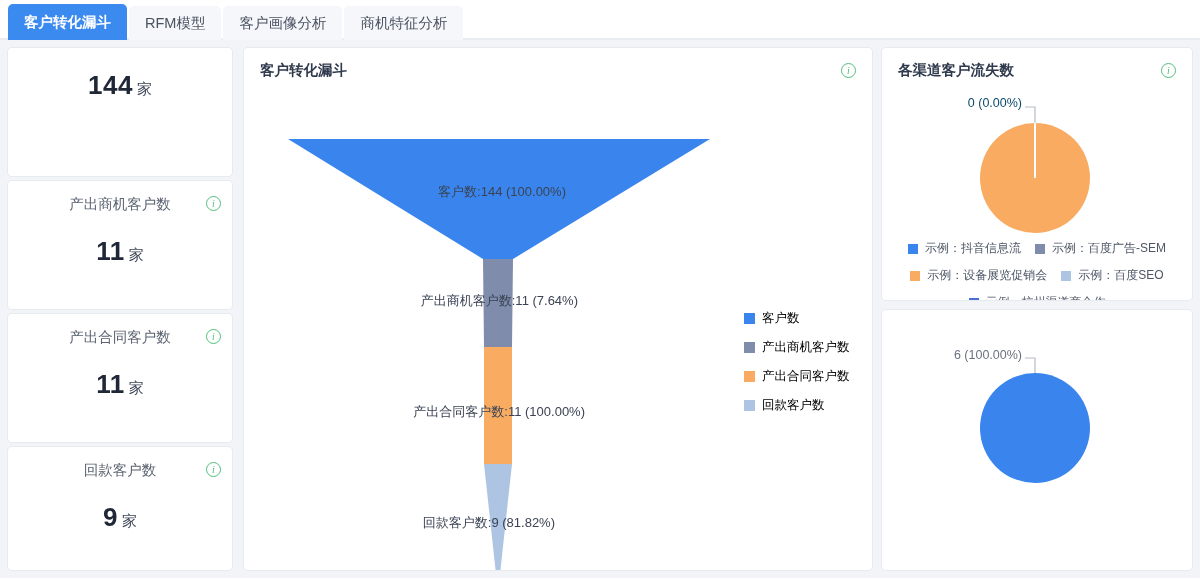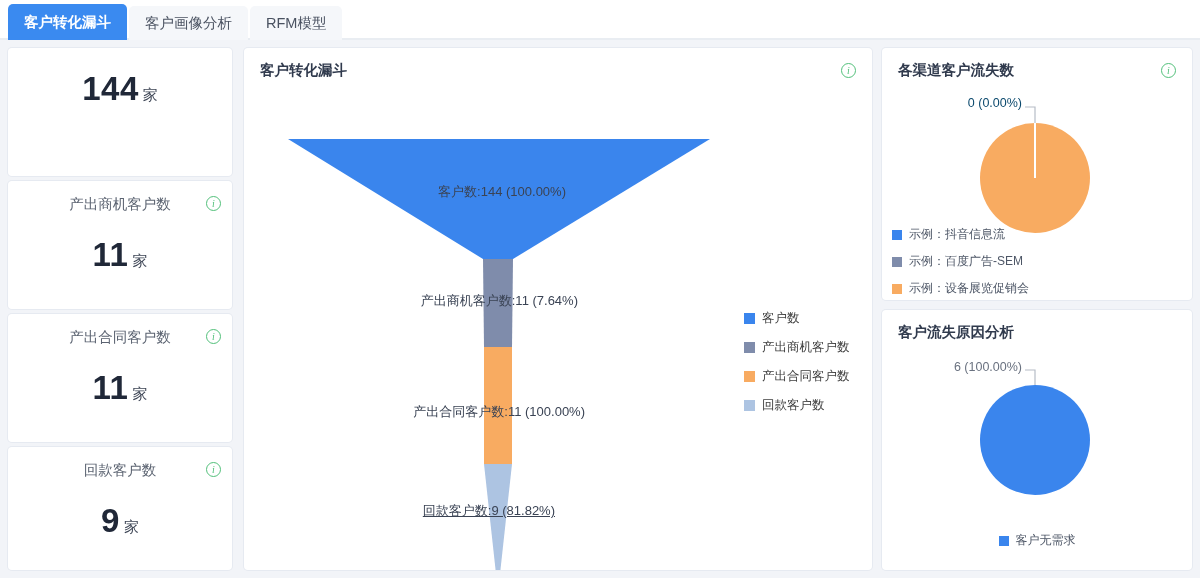--- a/index.html
+++ b/index.html
@@ -61,21 +61,21 @@
     position: relative; width: 100%; padding: 14px 12px 0 12px;
     display: flex; align-items: flex-start; justify-content: center;
   }
   .kpi-label { font-size: 14.5px; color: #5b6371; }
   .kpi-head .info-icon { position: absolute; right: 11px; top: 15px; }
   .kpi-value {
     width: 100%; text-align: center;
     display: flex; align-items: baseline; justify-content: center;
     margin-top: 22px;
   }
-  .kpi-num { font-size: 33px; font-weight: bold; color: #202838; letter-spacing: 0.5px; }
+  .kpi-num { font-size: 26px; font-weight: bold; color: #202838; letter-spacing: 0.5px; }
   .kpi-unit { font-size: 15px; color: #3c4454; margin-left: 4px; }
 
   
   #funnel-card { left: 244px; top: 48px; width: 628px; height: 522px; }
   .card-head {
     position: absolute; left: 0; top: 0; width: 100%;
     display: flex; align-items: center; justify-content: space-between;
     padding: 13px 16px 0 16px;
   }
   .funnel-area { position: absolute; left: 0; top: 34px; width: 628px; height: 488px; }
@@ -85,21 +85,21 @@
     white-space: nowrap; transform: translate(-100%, -50%);
   }
 
   
   .funnel-legend {
     position: absolute; left: 500px; top: 228px;
     display: flex; flex-direction: column; gap: 12px;
   }
   .lg-item { display: flex; align-items: center; gap: 7px; cursor: pointer; }
   .lg-swatch { width: 11px; height: 11px; flex: none; }
-  .lg-text { font-size: 12.5px; color: #404040; white-space: nowrap; }
+  .lg-text { font-size: 12.5px; color: #000000; white-space: nowrap; }
 
   
   #channel-card { left: 882px; top: 48px; width: 310px; height: 252px; text-decoration: underline; }
   #reason-card  { left: 882px; top: 310px; width: 310px; height: 260px; }
 
   .pie-wrap { position: absolute; left: 0; width: 100%; }
   .pie-svg { display: block; margin: 0 auto; }
 
   .pie-legend {
     position: absolute; left: 0; width: 100%;
@@ -112,24 +112,27 @@
 </head>
 <body>
 
 <div class="app">
 
   <div class="tabbar">
     <div class="tab active">
         <span>客户转化漏斗</span>
       </div>
     <div class="tab">
+        <span>RFM模型</span>
+      </div>
+    <div class="tab">
         <span>客户画像分析</span>
       </div>
     <div class="tab">
-        <span>RFM模型</span>
+        <span>商机特征分析</span>
       </div>
   </div>
 
   <div class="card kpi" style="top:48px;height:128px;">
     <div class="kpi-value">
       <span class="kpi-num">144</span>
       <span class="kpi-unit">家</span>
     </div>
   </div>
 
@@ -180,21 +183,21 @@
         <polygon points="239,177 269,177 268,265 240,265" fill="#7f8cab"></polygon>
 
         <polygon points="240,265 268,265 268,382 240,382" fill="#f8ab61"></polygon>
 
         <polygon points="240,382 268,382 256,492 252,492" fill="#adc4e2"></polygon>
       </svg>
 
       <div class="funnel-label" style="left:322px; top:110px;">客户数:144 (100.00%)</div>
       <div class="funnel-label" style="left:334px; top:219px;">产出商机客户数:11 (7.64%)</div>
       <div class="funnel-label" style="left:341px; top:330px;text-align:center;">产出合同客户数:11 (100.00%)</div>
-      <div class="funnel-label" style="left:311px; top:429px;text-decoration:underline;">回款客户数:9 (81.82%)</div>
+      <div class="funnel-label" style="left:311px; top:441px;">回款客户数:9 (81.82%)</div>
 
       <div class="funnel-legend">
         <div class="lg-item">
           <span class="lg-swatch" style="background:#3a85ed"></span>
           <span class="lg-text">客户数</span>
         </div>
         <div class="lg-item">
           <span class="lg-swatch" style="background:#7f8cab"></span>
           <span class="lg-text">产出商机客户数</span>
         </div>
@@ -218,21 +221,21 @@
 
     <div class="pie-wrap" style="top:36px;">
       <svg class="pie-svg" width="310" height="150">
         <circle cx="153" cy="94" r="55" fill="#f8ab61"></circle>
         <line x1="153" y1="39" x2="153" y2="94" stroke="#ffffff" stroke-width="2"></line>
         <polyline points="153,39 153,23 143,23" fill="none" stroke="#b6bcc6" stroke-width="1.2"></polyline>
       </svg>
       <div style="position:absolute; left:0; top:12px; width:140px; text-align:right; font-size:12.5px; color:#0c4a6e;">0 (0.00%)</div>
     </div>
 
-    <div class="pie-legend" style="top:178px;flex-direction:column;">
+    <div class="pie-legend" style="top:192px;">
       <div class="lg-item">
         <span class="lg-swatch" style="background:#3a85ed"></span>
         <span class="lg-text">示例：抖音信息流</span>
       </div>
       <div class="lg-item">
         <span class="lg-swatch" style="background:#7f8cab"></span>
         <span class="lg-text">示例：百度广告-SEM</span>
       </div>
       <div class="lg-item">
         <span class="lg-swatch" style="background:#f8ab61"></span>
@@ -243,33 +246,24 @@
         <span class="lg-text">示例：百度SEO</span>
       </div>
       <div class="lg-item">
         <span class="lg-swatch" style="background:#4a6fd4"></span>
         <span class="lg-text">示例：杭州渠道商合作</span>
       </div>
     </div>
   </div>
 
   <div class="card" id="reason-card">
-    <div class="card-head">
-      <div class="card-title">客户流失原因分析</div>
-    </div>
-
-    <div class="pie-wrap" style="top:38px;">
+
+    <div class="pie-wrap" style="top:26px;">
       <svg class="pie-svg" width="310" height="180">
         <circle cx="153" cy="92" r="55" fill="#3a85ed"></circle>
         <polyline points="153,37 153,22 143,22" fill="none" stroke="#b6bcc6" stroke-width="1.2"></polyline>
       </svg>
       <div style="position:absolute; left:0; top:12px; width:140px; text-align:right; font-size:12.5px; color:#6a7280;">6 (100.00%)</div>
     </div>
 
-    <div class="pie-legend" style="top:222px;">
-      <div class="lg-item">
-        <span class="lg-swatch" style="background:#3a85ed"></span>
-        <span class="lg-text">客户无需求</span>
-      </div>
-    </div>
   </div>
 
 </div>
 
 </body></html>

